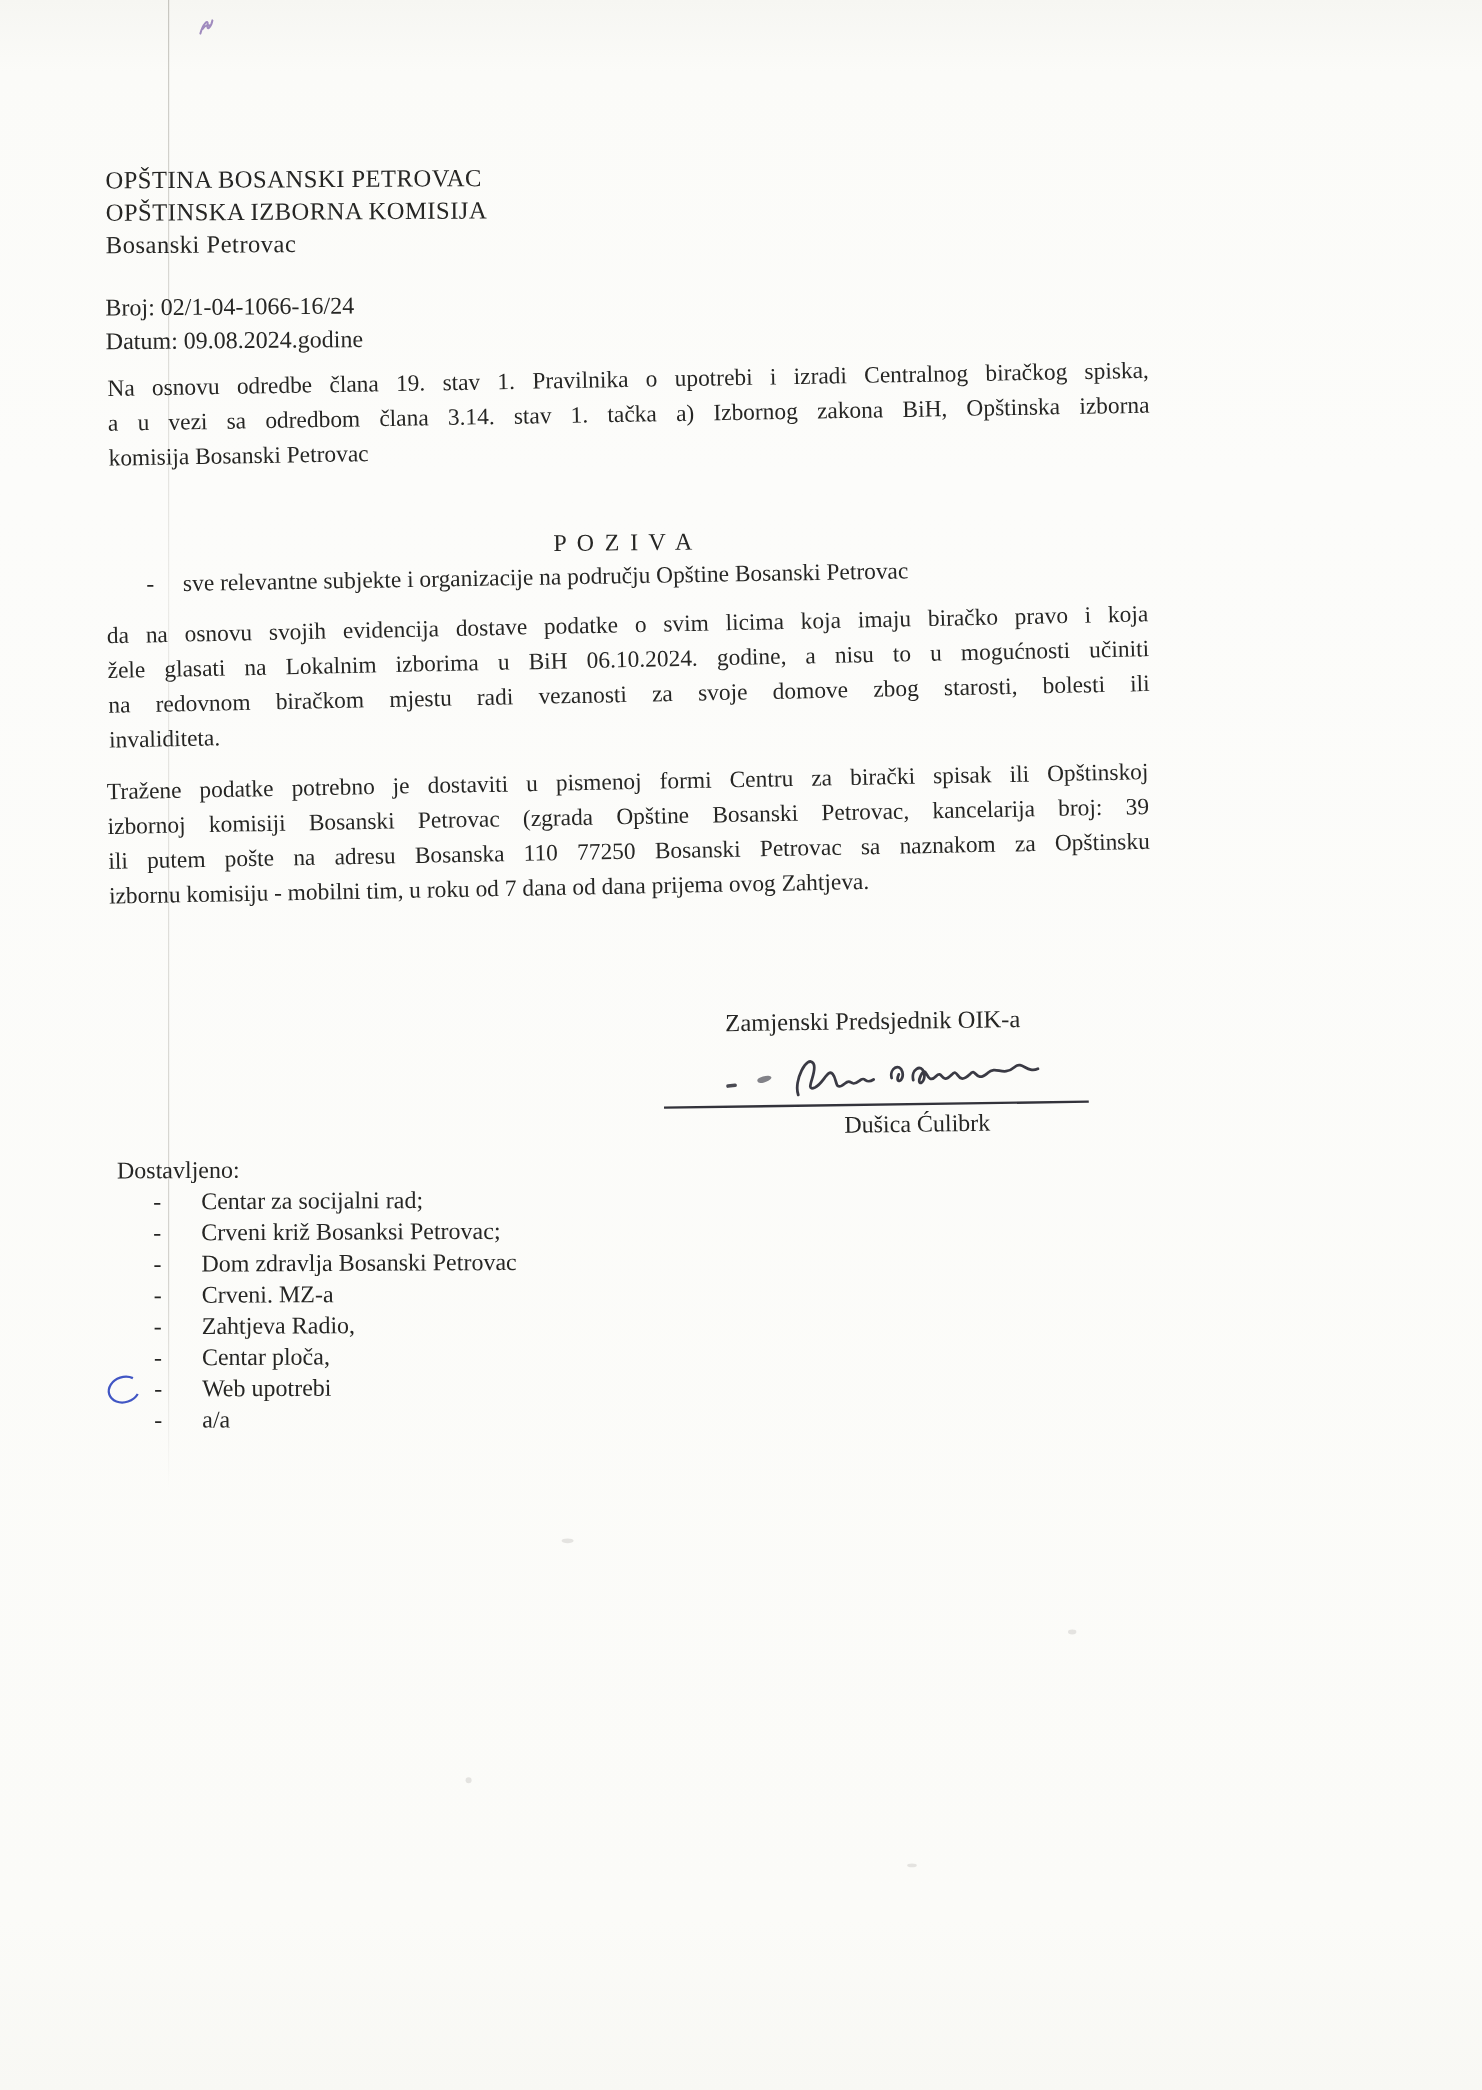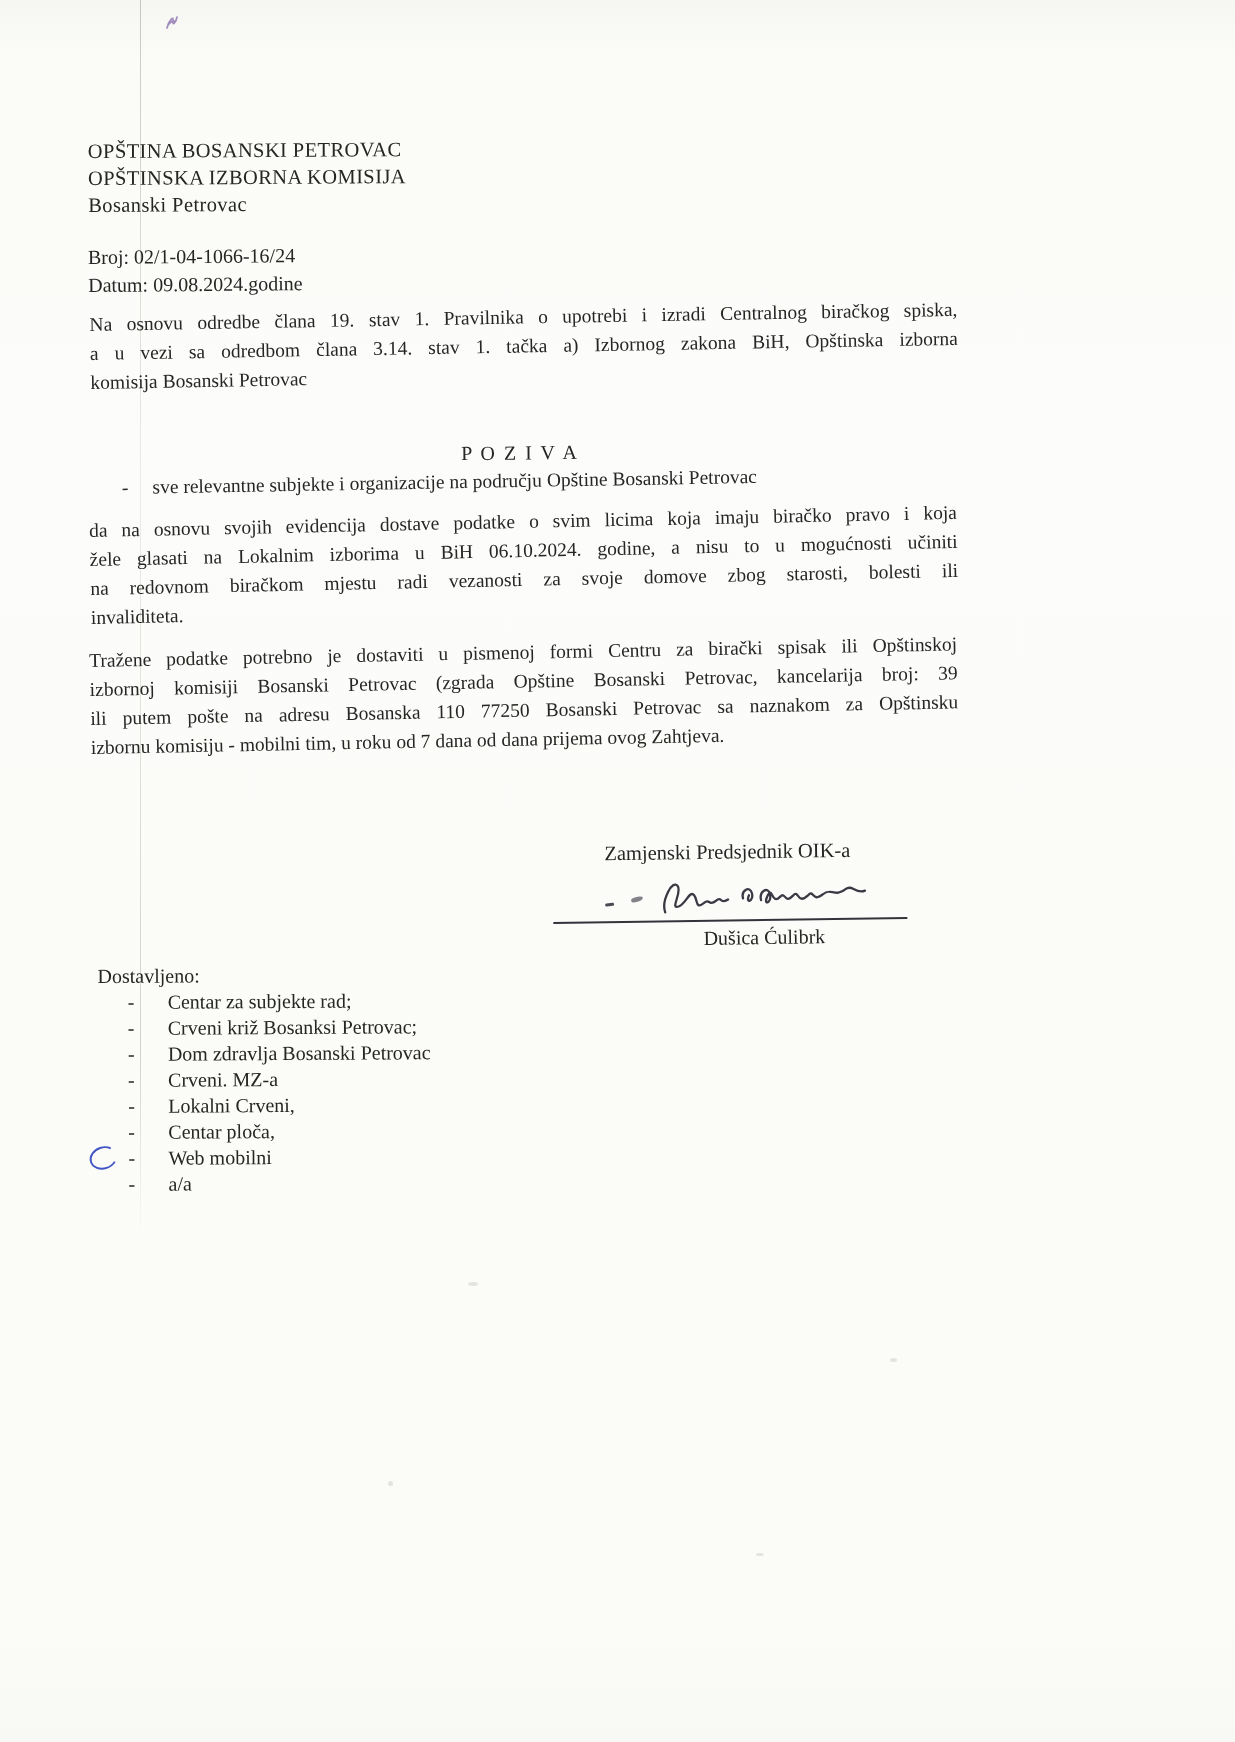--- a/index.html
+++ b/index.html
@@ -122,48 +122,48 @@
     </div>
     <div class="sig-rule"></div>
     <div class="sig-name">Dušica Ćulibrk</div>
   </div>
 
   <div class="block dist">
     <div class="dist-label">Dostavljeno:</div>
     <div>
       <div class="dist-row">
         <span class="dash">-</span>
-        <span class="txt">Centar za subjekte rad;</span>
+        <span class="txt">Centar za socijalni rad;</span>
       </div>
       <div class="dist-row">
         <span class="dash">-</span>
         <span class="txt">Crveni križ Bosanksi Petrovac;</span>
       </div>
       <div class="dist-row">
         <span class="dash">-</span>
         <span class="txt">Dom zdravlja Bosanski Petrovac</span>
       </div>
       <div class="dist-row">
         <span class="dash">-</span>
         <span class="txt">Crveni. MZ-a</span>
       </div>
       <div class="dist-row">
         <span class="dash">-</span>
-        <span class="txt">Lokalni Crveni,</span>
+        <span class="txt">Zahtjeva Radio,</span>
       </div>
       <div class="dist-row">
         <span class="dash">-</span>
         <span class="txt">Centar ploča,</span>
       </div>
       <div class="dist-row">
         <svg class="pen-circle" width="38" height="30" viewBox="0 0 38 30">
           <ellipse cx="19" cy="15" rx="13" ry="10.5" fill="none" stroke="#4156c4" stroke-width="1.9" stroke-dasharray="58 14" stroke-dashoffset="-8" transform="rotate(-18 19 15)"></ellipse>
         </svg>
         <span class="dash">-</span>
-        <span class="txt">Web mobilni</span>
+        <span class="txt">Web upotrebi</span>
       </div>
       <div class="dist-row">
         <span class="dash">-</span>
         <span class="txt">a/a</span>
       </div>
     </div>
   </div>
 
   <div class="speck sp1"></div>
   <div class="speck sp2"></div>

